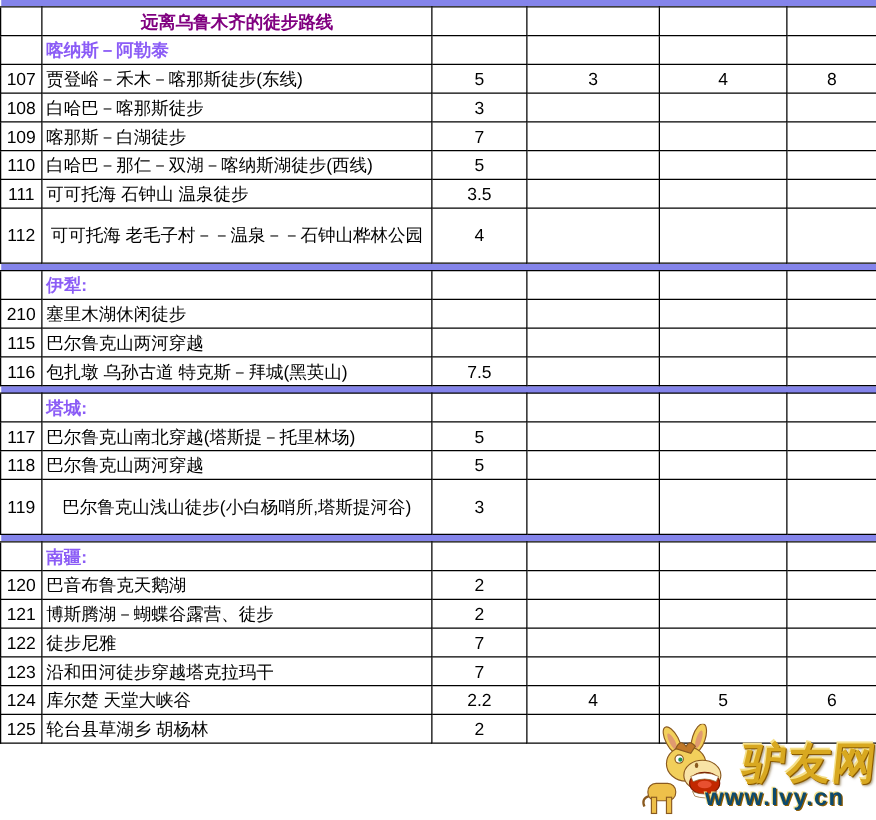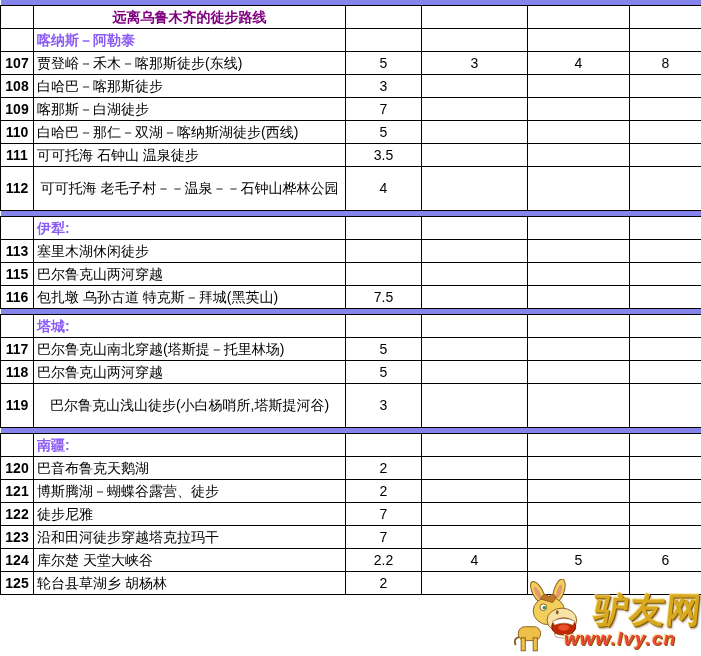--- a/index.html
+++ b/index.html
@@ -9,39 +9,38 @@
   }
   table.grid{border-collapse:collapse;width:701px;table-layout:fixed;padding-left:40px;}
   table.grid td{
     border:1px solid #000;padding:0 3px;font-size:14px;line-height:1.3;
     overflow:hidden;vertical-align:middle;background:#fff;
   }
   tr.r td{height:22px;}
   tr.tall td{height:43px;text-align:center;}
   tr.bar td{height:5px;background:#8484ea;padding:0;border-left:none;border-right:none;}
   tr.topbar td{height:5px;background:#8484ea;padding:0;border:none;border-bottom:1px solid #000;}
-  td.num{text-align:center;font-size:12px;padding:0 1px;font-weight:bold;}
+  td.num{text-align:center;font-size:12px;padding:0 1px;}
   td.val{text-align:center;font-size:13px;}
   td.title-cell{color:#800080;font-weight:bold;text-align:center;font-size:15px;}
   td.section-cell{color:#8b5cf6;font-weight:bold;font-size:15px;}
   
   .watermark{position:absolute;left:508px;top:579px;width:193px;height:75px;pointer-events:none;}
   .donkey{position:absolute;left:2px;top:0;}
   .site-name{
     position:absolute;left:86px;top:8px;font-size:35px;font-weight:bold;letter-spacing:1px;
     color:#d8a820;transform:skewX(-6deg);
     text-shadow:1px 1px 0 #8a5a00,-1px -1px 0 #f5e08a,2px 2px 2px rgba(90,60,0,.5);
     white-space:nowrap;
   }
   .site-url{
     position:absolute;left:56px;top:49px;font-size:19px;font-weight:bold;
-    color:#ef4444;letter-spacing:1px;
+    color:#0c4a6e;letter-spacing:1px;
     text-shadow:1px 1px 0 #8a5a00,-1px -1px 0 #f5e08a;
     white-space:nowrap;
-    font-style:italic;
   }
 </style>
 </head>
 <body>
 
 <div class="screen">
   <table class="grid">
     <colgroup>
       <col style="width:33px">
         <col style="width:312px">
@@ -135,21 +134,21 @@
       <tr class="r">
         <td class="num"></td>
         <td class="section-cell">伊犁:</td>
         <td class="val"></td>
         <td class="val"></td>
         <td class="val"></td>
         <td class="val"></td>
       </tr>
 
       <tr class="r">
-        <td class="num">113</td>
+        <td class="num">210</td>
         <td>塞里木湖休闲徒步</td>
         <td class="val"></td>
         <td class="val"></td>
         <td class="val"></td>
         <td class="val"></td>
       </tr>
 
 
       <tr class="r">
         <td class="num">115</td>

